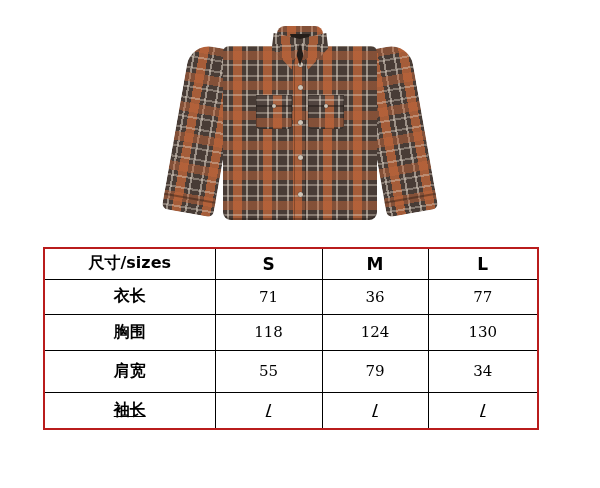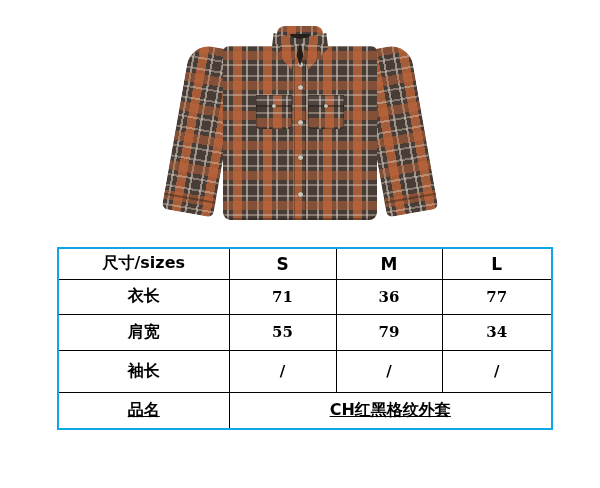--- a/index.html
+++ b/index.html
@@ -70,35 +70,35 @@
                  border-radius:8px 8px 0 0; }
   .collar-inner { position:absolute; left:112px; top:10px; width:20px; height:32px;
                   background:#241d19; clip-path:polygon(0 0,100% 0,50% 100%); }
   .collar-flap { position:absolute; top:8px; width:30px; height:38px; }
   .collar-flap.left  { left:94px;
       clip-path:polygon(10% 0,100% 22%,62% 100%,0 40%); transform:rotate(-4deg); }
   .collar-flap.right { left:120px;
       clip-path:polygon(90% 0,0 22%,38% 100%,100% 40%); transform:rotate(4deg); }
 
   
-  .size-table { position:absolute; left:57px; top:247px;
+  .size-table { position:absolute; left:43px; top:247px;
                 border-collapse:collapse; table-layout:fixed;
-                border:2px solid #0ea5e9; }
+                border:2px solid #b91c1c; }
   .size-table th, .size-table td {
       border:1px solid #000; text-align:center; vertical-align:middle;
       overflow:hidden; color:#000; }
   .size-table tr:nth-child(1) { height:31px; }
   .size-table tr:nth-child(2) { height:35px; }
   .size-table tr:nth-child(3) { height:36px; }
   .size-table tr:nth-child(4) { height:42px; }
   .size-table tr:nth-child(5) { height:37px;text-decoration:underline; }
   .size-table tr:nth-child(6) { height:38px; }
   .lbl  { font-weight:bold; font-size:16px; }
   .sz   { font-weight:bold; font-size:17px; }
-  .num  { font-weight:bold; font-size:15px;
+  .num  { font-weight:normal; font-size:15px;
           font-family:"DejaVu Serif","Liberation Serif",serif; }
   .slash{ font-weight:bold; font-size:15px;
           font-family:"DejaVu Serif","Liberation Serif",serif; }
   .pname{ font-weight:bold; font-size:16px; }
 </style>
 </head>
 <body>
 
 <div class="canvas">
 
@@ -141,31 +141,33 @@
       <th class="sz">M</th>
       <th class="sz">L</th>
     </tr>
     <tr>
       <th class="lbl">衣长</th>
       <td class="num">71</td>
       <td class="num">36</td>
       <td class="num">77</td>
     </tr>
     <tr>
+      <th class="lbl">胸围</th>
+      <td class="num">118</td>
+      <td class="num">124</td>
+      <td class="num">130</td>
+    </tr>
+    <tr>
       <th class="lbl">肩宽</th>
       <td class="num">55</td>
       <td class="num">79</td>
       <td class="num">34</td>
     </tr>
     <tr>
       <th class="lbl">袖长</th>
       <td class="slash">/</td>
       <td class="slash">/</td>
       <td class="slash">/</td>
     </tr>
-    <tr>
-      <th class="lbl">品名</th>
-      <td class="pname" colspan="3">CH红黑格纹外套</td>
-    </tr>
   </tbody>
     </table>
 
 </div>
 
 </body></html>

